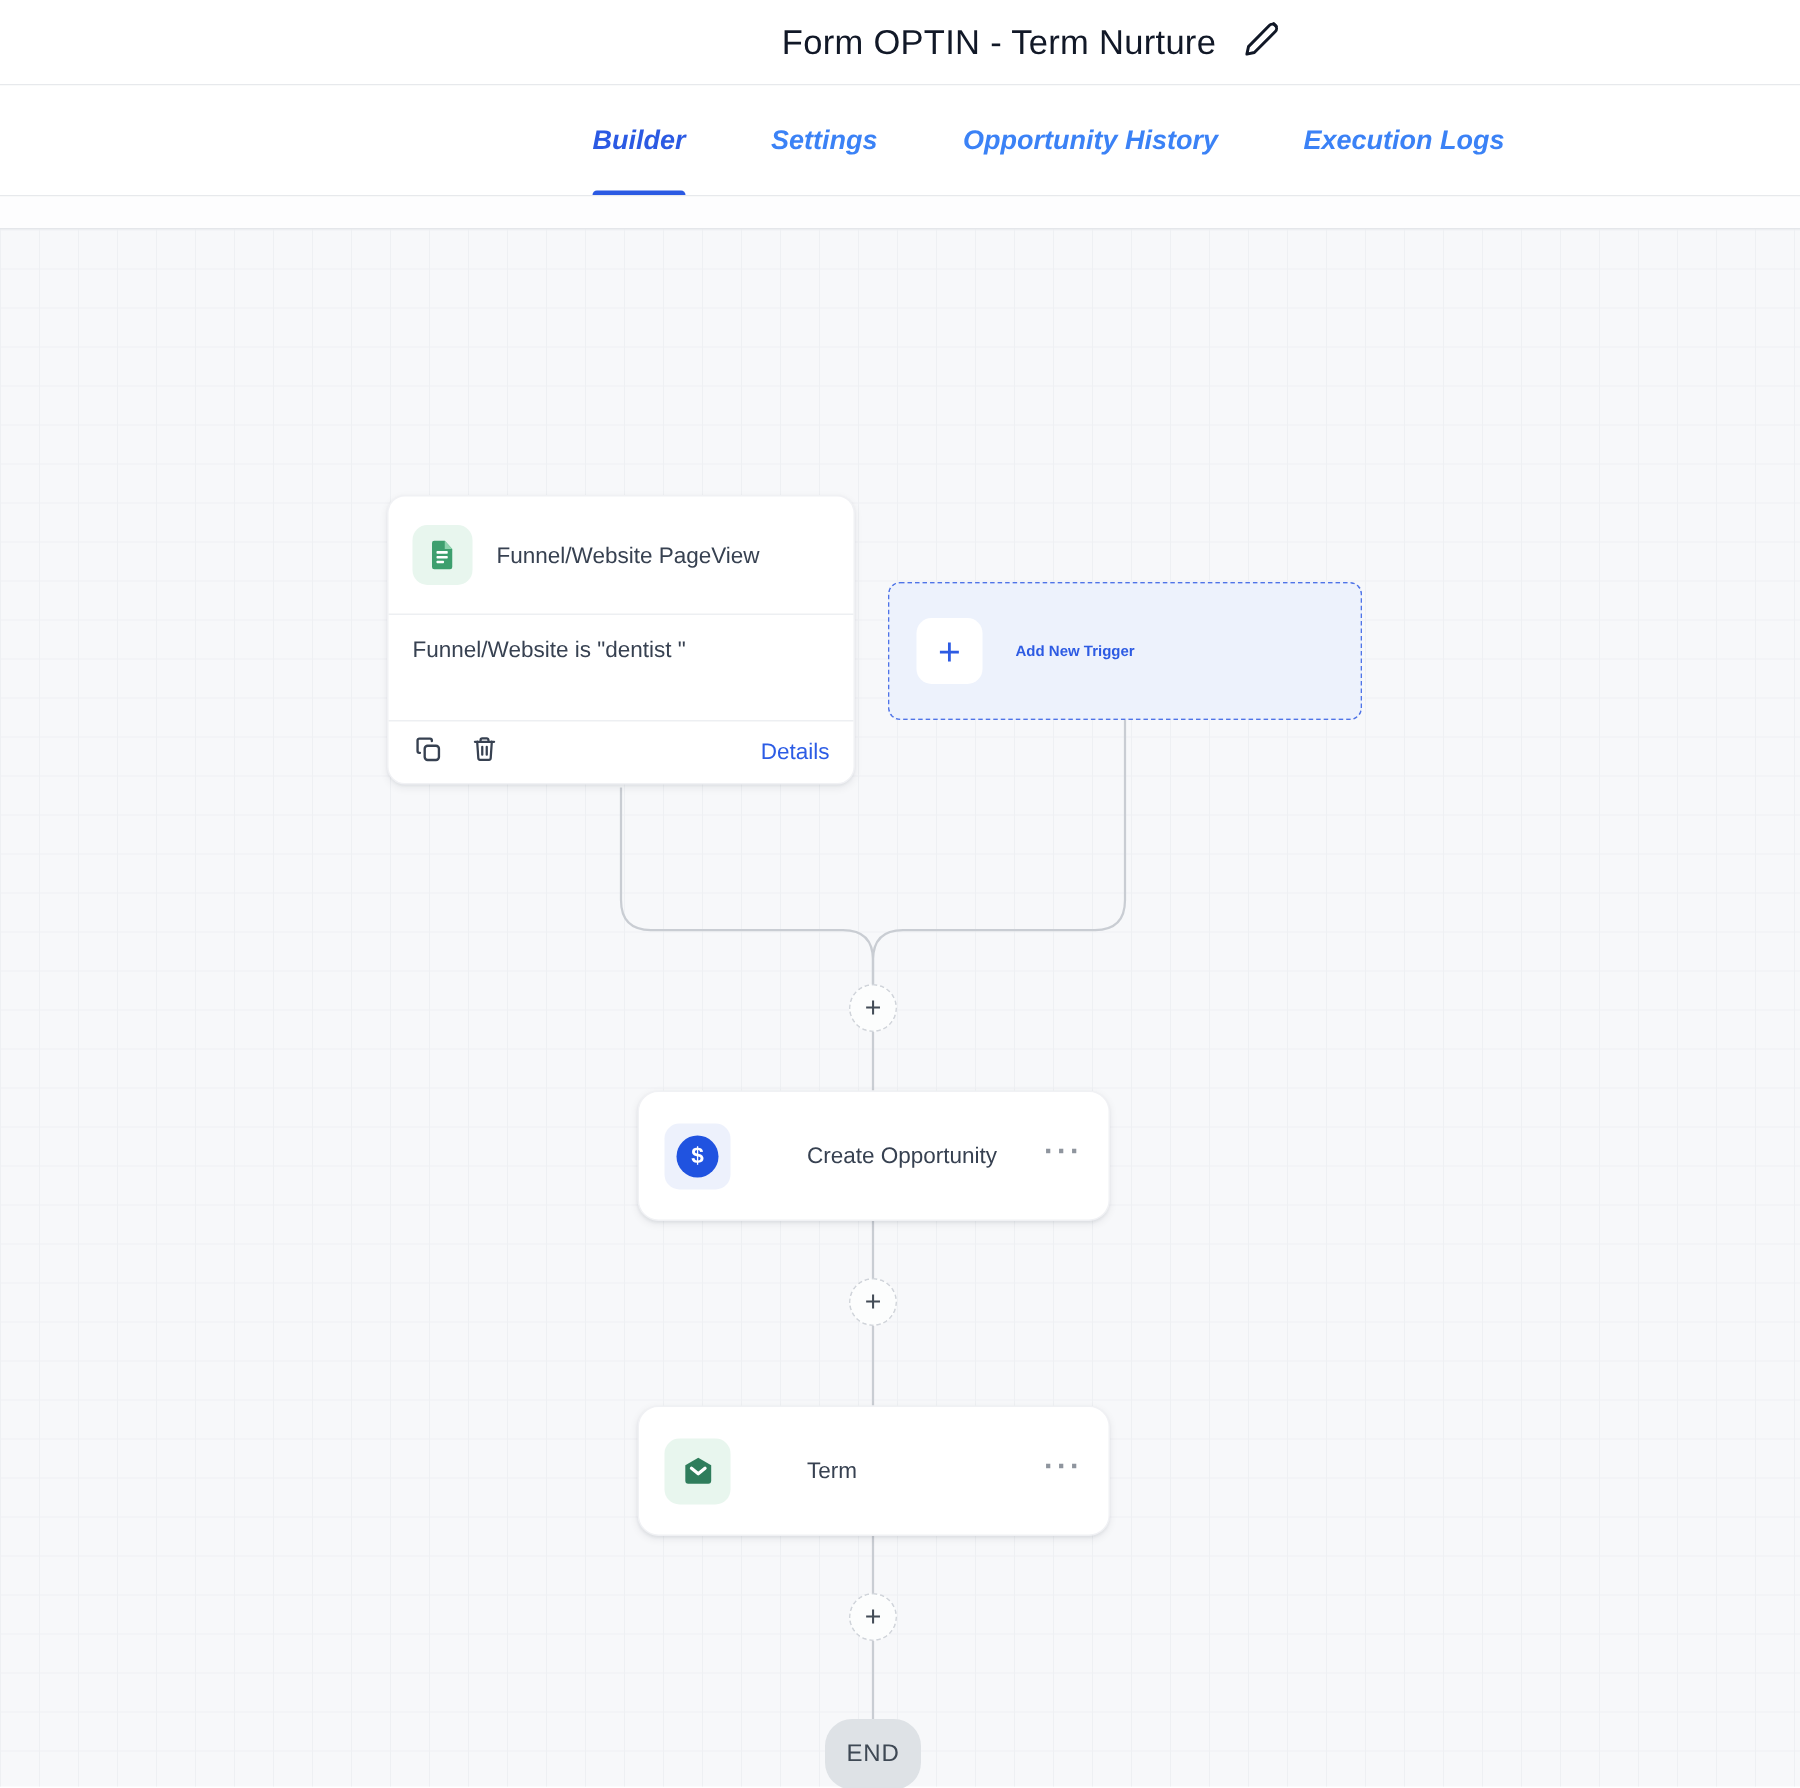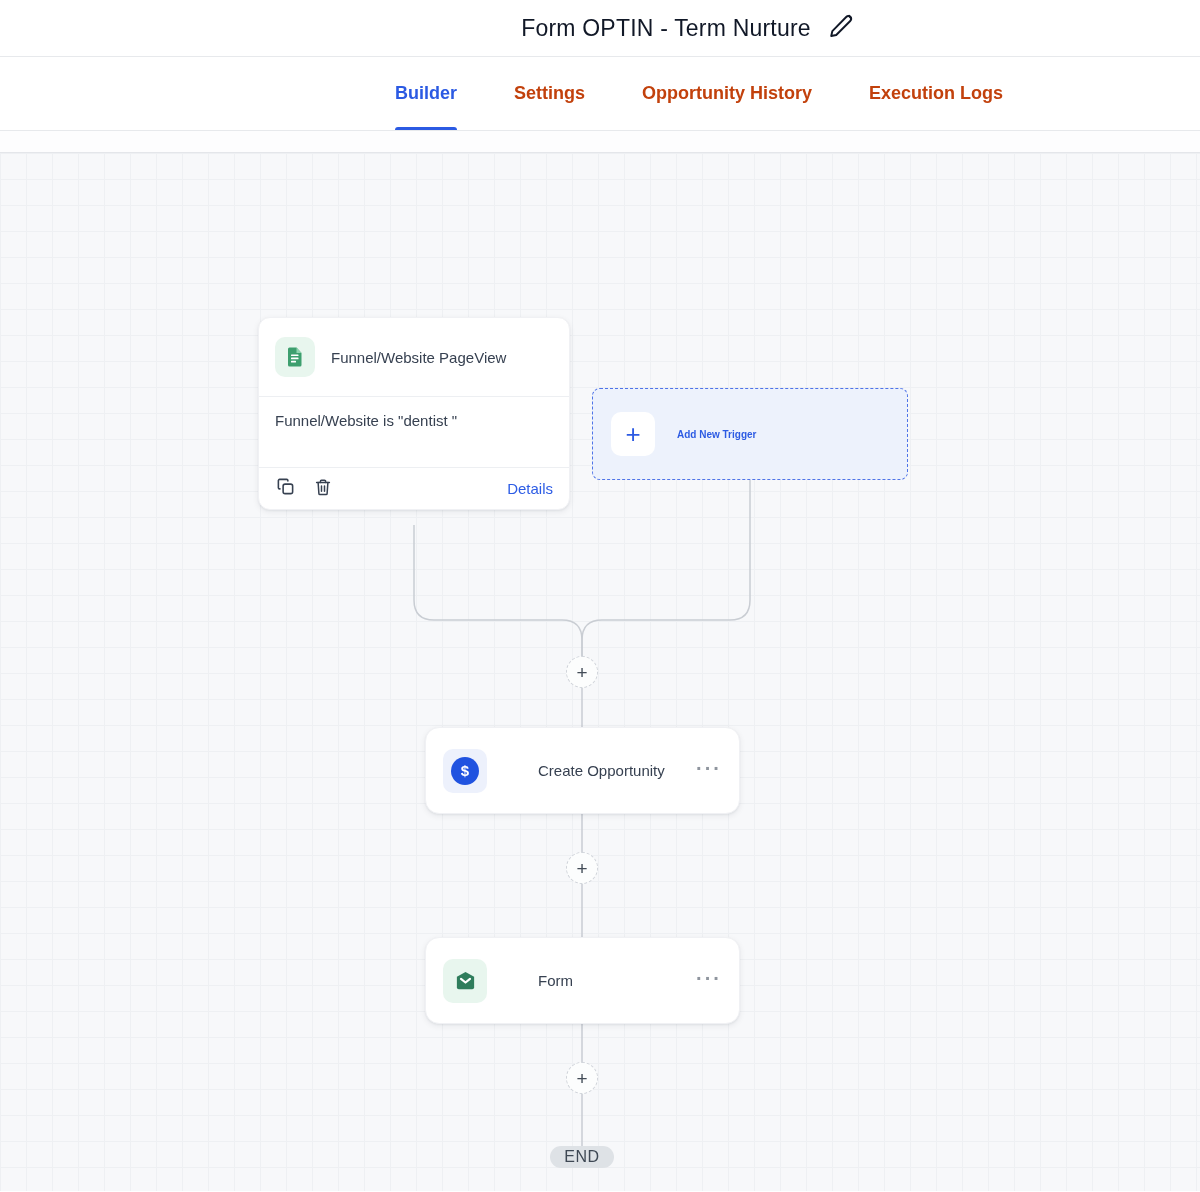--- a/index.html
+++ b/index.html
@@ -9,40 +9,40 @@
   
   .header { height:57px; background:#fff; border-bottom:1px solid #e7e9ec;
     display:flex; align-items:center; justify-content:center; }
   .header-inner { display:flex; align-items:center; gap:16px; transform:translateX(88px);text-align:right; }
   .page-title { font-size:23px; font-weight:500; color:#111827; letter-spacing:0.2px; }
   .pencil-btn { width:28px; height:28px; display:flex; align-items:center; justify-content:center; cursor:pointer; }
 
   
   .tabbar { height:74px; background:#fff; border-bottom:1px solid #e7e9ec;
     display:flex; align-items:stretch; justify-content:center; }
-  .tabbar-inner { display:flex; gap:57px; transform:translateX(99px); }
+  .tabbar-inner { display:flex; gap:57px; transform:translateX(99px);font-style:italic; }
   .tab { position:relative; display:flex; align-items:center; font-size:18px;
-    font-weight:600; color:#c2410c; cursor:pointer; white-space:nowrap; }
+    font-weight:600; color:#3b82f6; cursor:pointer; white-space:nowrap; }
   .tab.active { color:#2b5ae3; }
   .tab.active::after { content:""; position:absolute; left:0; right:0; bottom:0;
     height:3px; background:#2b5ae3; border-radius:3px 3px 0 0; }
 
   .sub-strip { height:21px; background:#fdfdfe; }
 
   
   .canvas { position:relative; height:1039px; background-color:#f7f8fa;
     border-top:1px solid #e4e6ea;
     background-image:
       linear-gradient(to right, #eef0f3 1px, transparent 1px),
       linear-gradient(to bottom, #eef0f3 1px, transparent 1px);
     background-size:26px 26px; }
   .connectors { position:absolute; left:0; top:0; pointer-events:none; }
 
   
-  .trigger-card { position:absolute; left:258px; top:164px; width:312px;
+  .trigger-card { position:absolute; left:258px; top:177px; width:312px;
     background:#fff; border:1px solid #f0f1f4; border-radius:12px;
     box-shadow:0 2px 6px rgba(16,24,40,.07), 0 1px 2px rgba(16,24,40,.05); cursor:pointer; }
   .tc-head { display:flex; align-items:center; gap:16px; padding:19px 16px; }
   .icon-chip { width:40px; height:40px; border-radius:10px; display:flex;
     align-items:center; justify-content:center; flex:0 0 auto; }
   .chip-green { background:#e8f6ee; }
   .tc-title { font-size:15px; font-weight:500; color:#374151; }
   .tc-divider { height:1px; background:#edeff2; }
   .tc-body { padding:15px 16px 38px; font-size:15px; color:#374151; }
   .tc-foot { display:flex; align-items:center; gap:18px; padding:10px 16px; height:41px; }
@@ -71,21 +71,21 @@
     color:#fff; font-size:15px; font-weight:700; }
   .action-title { font-size:15px; font-weight:500; color:#374151;margin-left:36px; }
   .menu-dots { margin-left:auto; color:#8f959e; font-size:20px; font-weight:700;
     letter-spacing:2px; cursor:pointer; line-height:0.5; padding-bottom:6px; }
 
   
   .plus-node { position:absolute; left:566px; width:32px; height:32px; border-radius:50%;
     background:#fcfdfd; border:1px dashed #d0d4da; display:flex; align-items:center;
     justify-content:center; font-size:19px; font-weight:400; color:#434c57;
     cursor:pointer; line-height:1; }
-  .end-pill { position:absolute; left:550px; top:993px; width:64px; height:22px;
+  .end-pill { position:absolute; left:550px; top:993px; width:64px; height:47px;
     background:#dee2e6; border-radius:18px; display:flex; align-items:center;
     justify-content:center; font-size:16px; font-weight:500; color:#3e4854;
     letter-spacing:0.5px; }
 </style>
 </head>
 <body>
 
 <div class="header">
   <div class="header-inner">
     <div class="page-title">Form OPTIN - Term Nurture</div>
@@ -188,21 +188,21 @@
     <span>+</span>
   </div>
 
   <div class="action-card" style="top:784px;">
     <div class="icon-chip-lg chip-green">
       <svg width="23" height="23" viewBox="0 0 24 24">
         <path d="M3 8.2L12 3l9 5.2V19a2 2 0 0 1-2 2H5a2 2 0 0 1-2-2z" fill="#2f7d5c"></path>
         <path d="M7.3 10.3l4.7 3.8 4.7-3.8" stroke="#ffffff" stroke-width="2.3" fill="none" stroke-linecap="round" stroke-linejoin="round"></path>
       </svg>
     </div>
-    <div class="action-title">Form</div>
+    <div class="action-title">Term</div>
     <div class="menu-dots">···</div>
   </div>
 
   <div class="plus-node" style="top:909px;">
     <span>+</span>
   </div>
 
   <div class="end-pill">END</div>
 
 </div>

